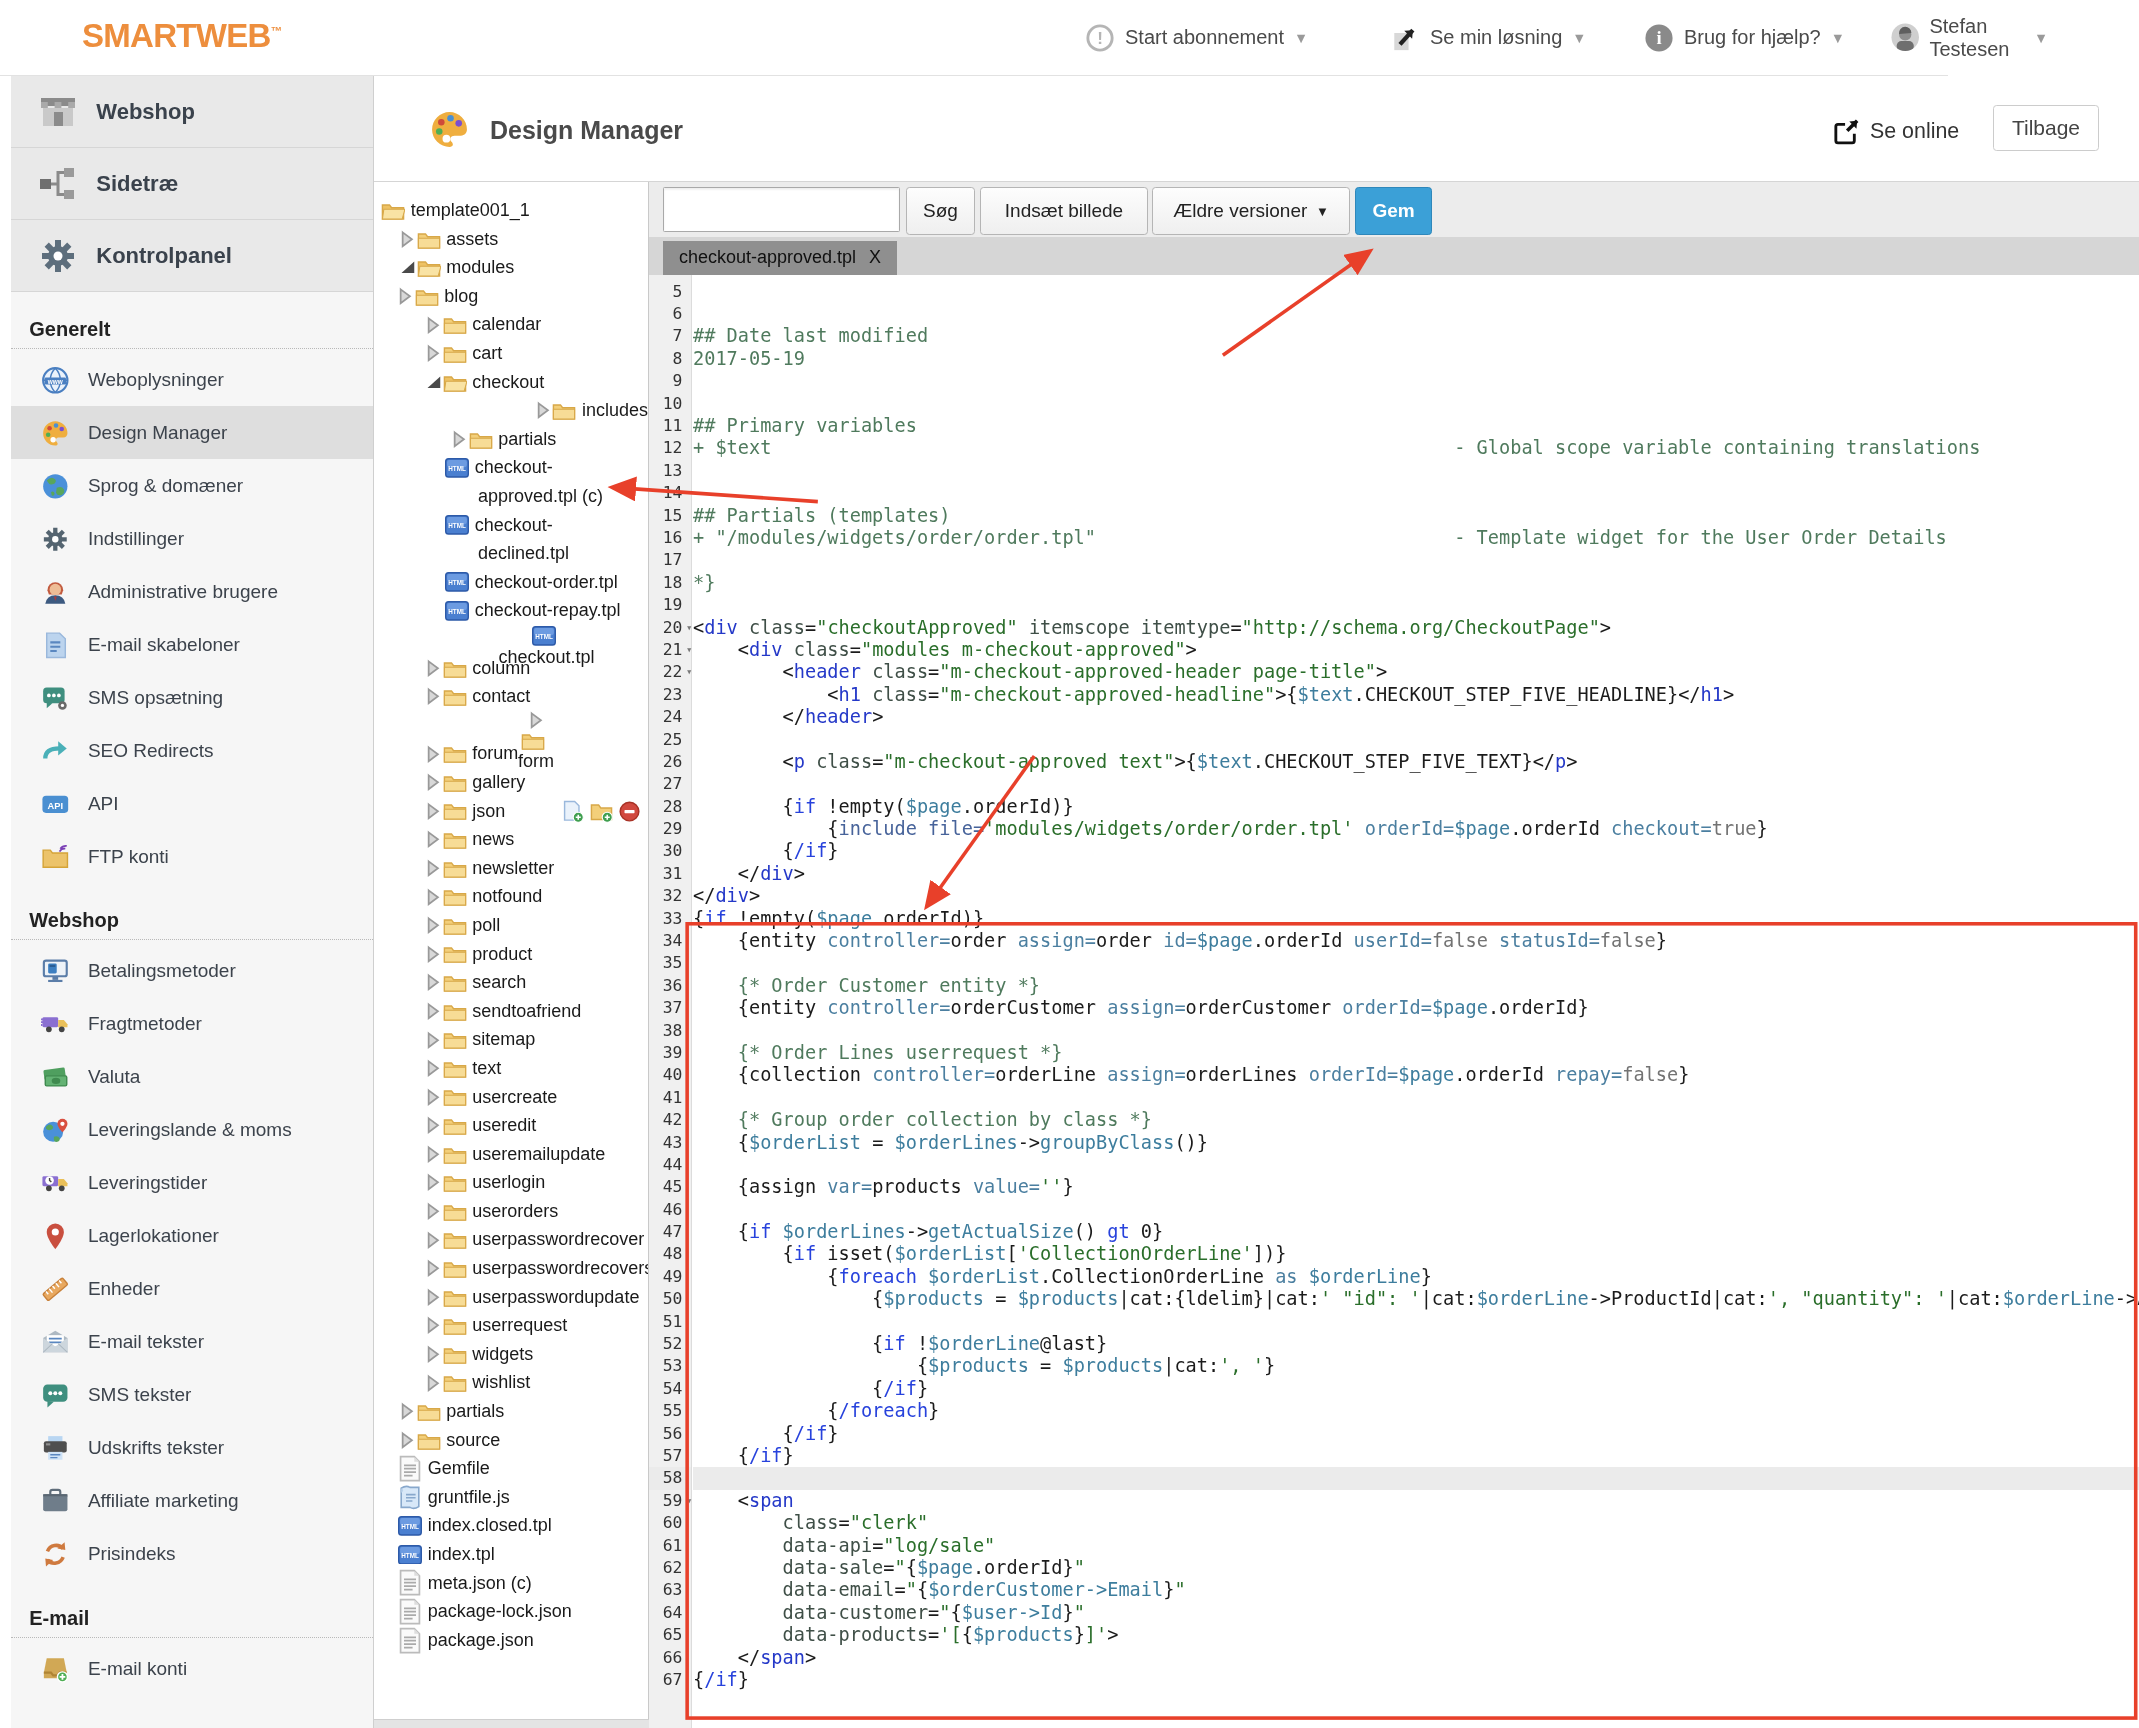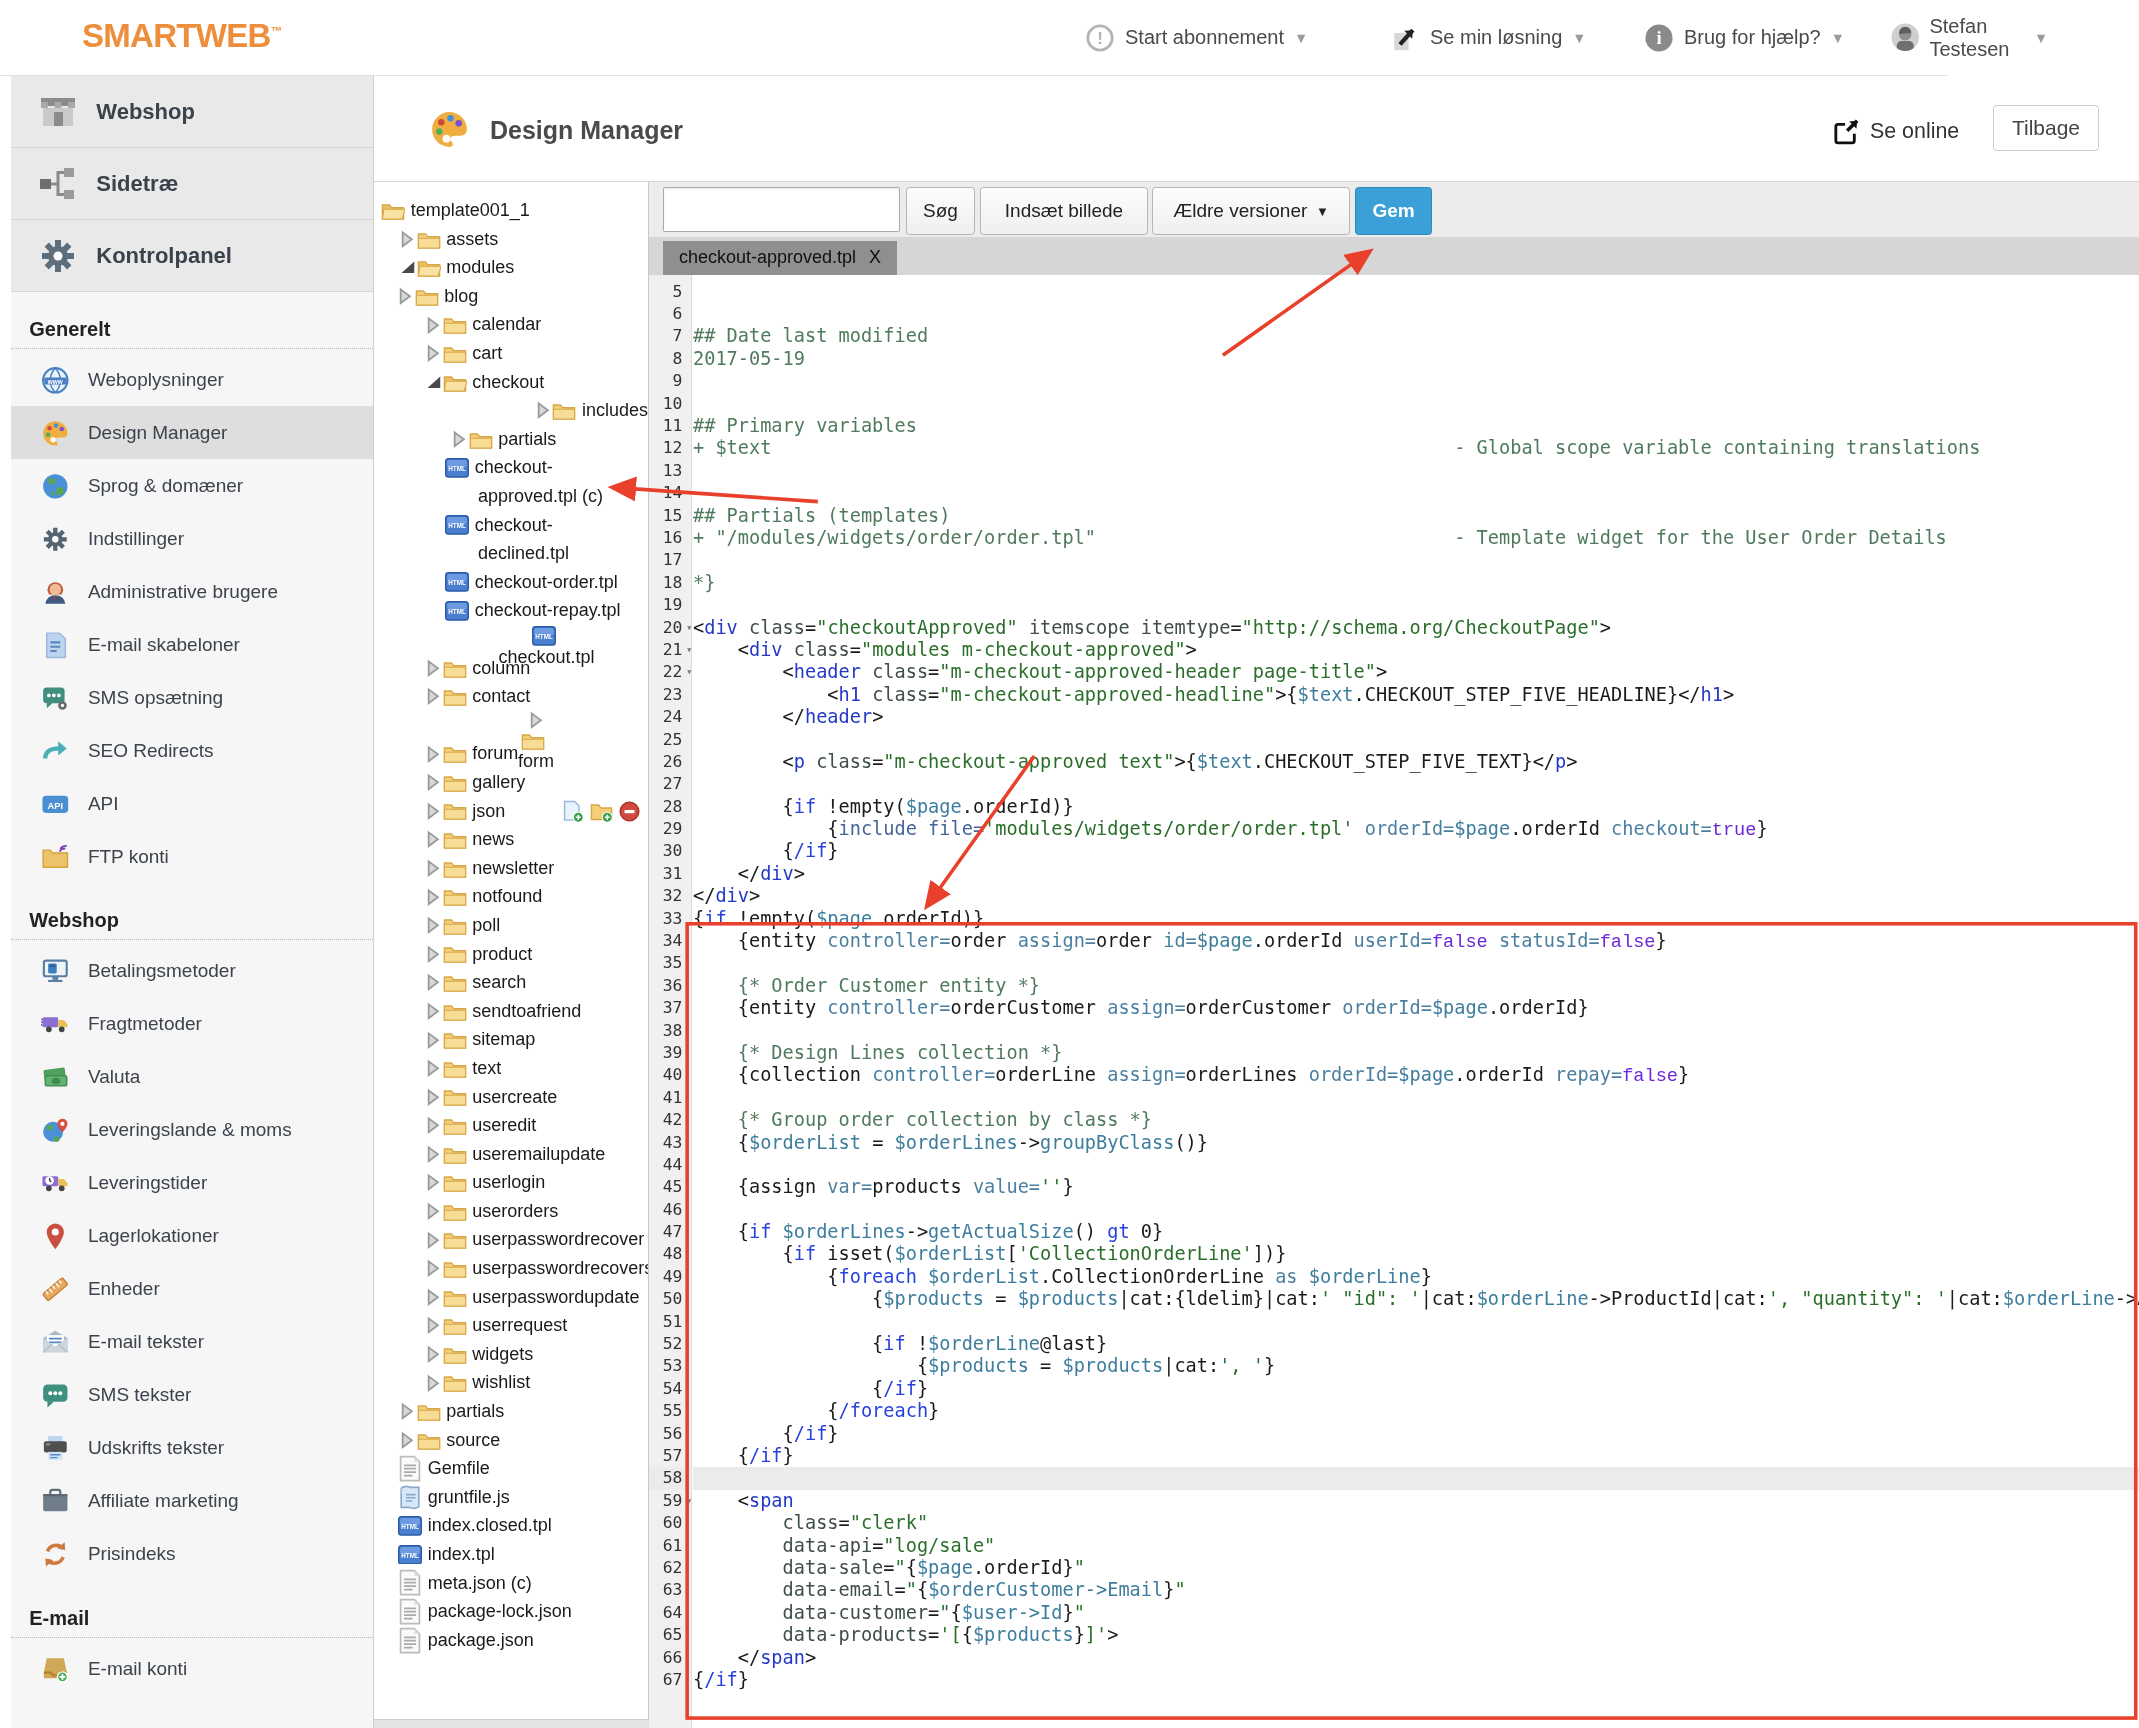--- a/index.html
+++ b/index.html
@@ -58,21 +58,21 @@
        font-size:18px;color:#101010;cursor:pointer;}
   
   #codearea{position:absolute;left:649px;top:275px;width:1491px;height:1454px;background:#fff;overflow:hidden;}
   #gutter{position:absolute;left:0;top:0;width:43px;height:1454px;background:#f0f0f0;border-right:0.7px solid #dcdcdc;box-sizing:border-box;padding-top:5.7px;}
   .gline{height:22.4px;line-height:22.4px;font-family:"DejaVu Sans Mono",monospace;font-size:16.4px;color:#333;text-align:right;padding-right:8.6px;position:relative;}
   .gline .fold{position:absolute;right:-1.4px;top:0;font-size:10.7px;color:#777;}
   #code{position:absolute;left:44px;top:0;width:1448px;height:1454px;padding-top:5.7px;overflow:hidden;}
   .cline{height:22.4px;line-height:22.4px;font-family:"DejaVu Sans Mono",monospace;font-size:18.6px;white-space:pre;color:#1b1b1b;}
   .hl{background:#ebebeb;}
   .tk-c{color:#4f7a5d;} .tk-s{color:#2a6e2a;} .tk-t{color:#2438c8;} .tk-k{color:#2742dc;}
-  .tk-i{color:#47639a;} .tk-a{color:#4b7fa0;} .tk-v{color:#3d7d9d;} .tk-h{color:#3f4f47;} .tk-b{color:#6d28d9;font-family:Liberation Mono, monospace;} .tk-d{color:#1b1b1b;}
+  .tk-i{color:#47639a;} .tk-a{color:#4b7fa0;} .tk-v{color:#3d7d9d;} .tk-h{color:#3f4f47;} .tk-b{color:#737373;} .tk-d{color:#1b1b1b;}
   
   #annot{position:absolute;left:0;top:0;width:2140px;height:1729px;pointer-events:none;z-index:50;}
 </style>
 </head>
 <body>
 
 <div id="topbar">
   <div id="logo"><span>SMARTWEB</span><sup>™</sup></div>
   <div class="tmenu" style="left:1085px">
     <span class="ticn">
@@ -1252,21 +1252,21 @@
       <div class="cline"><span class="tk-d">            {</span><span class="tk-i">include</span><span class="tk-d"> </span><span class="tk-i">file=</span><span class="tk-s">'modules/widgets/order/order.tpl'</span><span class="tk-d"> </span><span class="tk-a">orderId=</span><span class="tk-v">$page</span><span class="tk-d">.orderId </span><span class="tk-a">checkout=</span><span class="tk-b">true</span><span class="tk-d">}</span></div>
       <div class="cline"><span class="tk-d">        {</span><span class="tk-k">/if</span><span class="tk-d">}</span></div>
       <div class="cline"><span class="tk-d">    &lt;/</span><span class="tk-t">div</span><span class="tk-d">&gt;</span></div>
       <div class="cline"><span class="tk-d">&lt;/</span><span class="tk-t">div</span><span class="tk-d">&gt;</span></div>
       <div class="cline"><span class="tk-d">{</span><span class="tk-k">if</span><span class="tk-d"> !empty(</span><span class="tk-v">$page</span><span class="tk-d">.orderId)}</span></div>
       <div class="cline"><span class="tk-d">    {entity </span><span class="tk-a">controller=</span><span class="tk-d">order </span><span class="tk-a">assign=</span><span class="tk-d">order </span><span class="tk-a">id=</span><span class="tk-v">$page</span><span class="tk-d">.orderId </span><span class="tk-a">userId=</span><span class="tk-b">false</span><span class="tk-d"> </span><span class="tk-a">statusId=</span><span class="tk-b">false</span><span class="tk-d">}</span></div>
       <div class="cline"></div>
       <div class="cline"><span class="tk-c">    {* Order Customer entity *}</span></div>
       <div class="cline"><span class="tk-d">    {entity </span><span class="tk-a">controller=</span><span class="tk-d">orderCustomer </span><span class="tk-a">assign=</span><span class="tk-d">orderCustomer </span><span class="tk-a">orderId=</span><span class="tk-v">$page</span><span class="tk-d">.orderId}</span></div>
       <div class="cline"></div>
-      <div class="cline"><span class="tk-c">    {* Design Lines collection *}</span></div>
+      <div class="cline"><span class="tk-c">    {* Order Lines userrequest *}</span></div>
       <div class="cline"><span class="tk-d">    {collection </span><span class="tk-a">controller=</span><span class="tk-d">orderLine </span><span class="tk-a">assign=</span><span class="tk-d">orderLines </span><span class="tk-a">orderId=</span><span class="tk-v">$page</span><span class="tk-d">.orderId </span><span class="tk-a">repay=</span><span class="tk-b">false</span><span class="tk-d">}</span></div>
       <div class="cline"></div>
       <div class="cline"><span class="tk-c">    {* Group order collection by class *}</span></div>
       <div class="cline"><span class="tk-d">    {</span><span class="tk-v">$orderList</span><span class="tk-d"> = </span><span class="tk-v">$orderLines</span><span class="tk-d">-&gt;</span><span class="tk-v">groupByClass</span><span class="tk-d">()}</span></div>
       <div class="cline"></div>
       <div class="cline"><span class="tk-d">    {assign </span><span class="tk-a">var=</span><span class="tk-d">products </span><span class="tk-a">value=</span><span class="tk-s">''</span><span class="tk-d">}</span></div>
       <div class="cline"></div>
       <div class="cline"><span class="tk-d">    {</span><span class="tk-k">if</span><span class="tk-d"> </span><span class="tk-v">$orderLines</span><span class="tk-d">-&gt;</span><span class="tk-v">getActualSize</span><span class="tk-d">() </span><span class="tk-k">gt</span><span class="tk-d"> 0}</span></div>
       <div class="cline"><span class="tk-d">        {</span><span class="tk-k">if</span><span class="tk-d"> isset(</span><span class="tk-v">$orderList</span><span class="tk-d">[</span><span class="tk-s">'CollectionOrderLine'</span><span class="tk-d">])}</span></div>
       <div class="cline"><span class="tk-d">            {</span><span class="tk-k">foreach</span><span class="tk-d"> </span><span class="tk-v">$orderList</span><span class="tk-d">.CollectionOrderLine </span><span class="tk-a">as</span><span class="tk-d"> </span><span class="tk-v">$orderLine</span><span class="tk-d">}</span></div>

